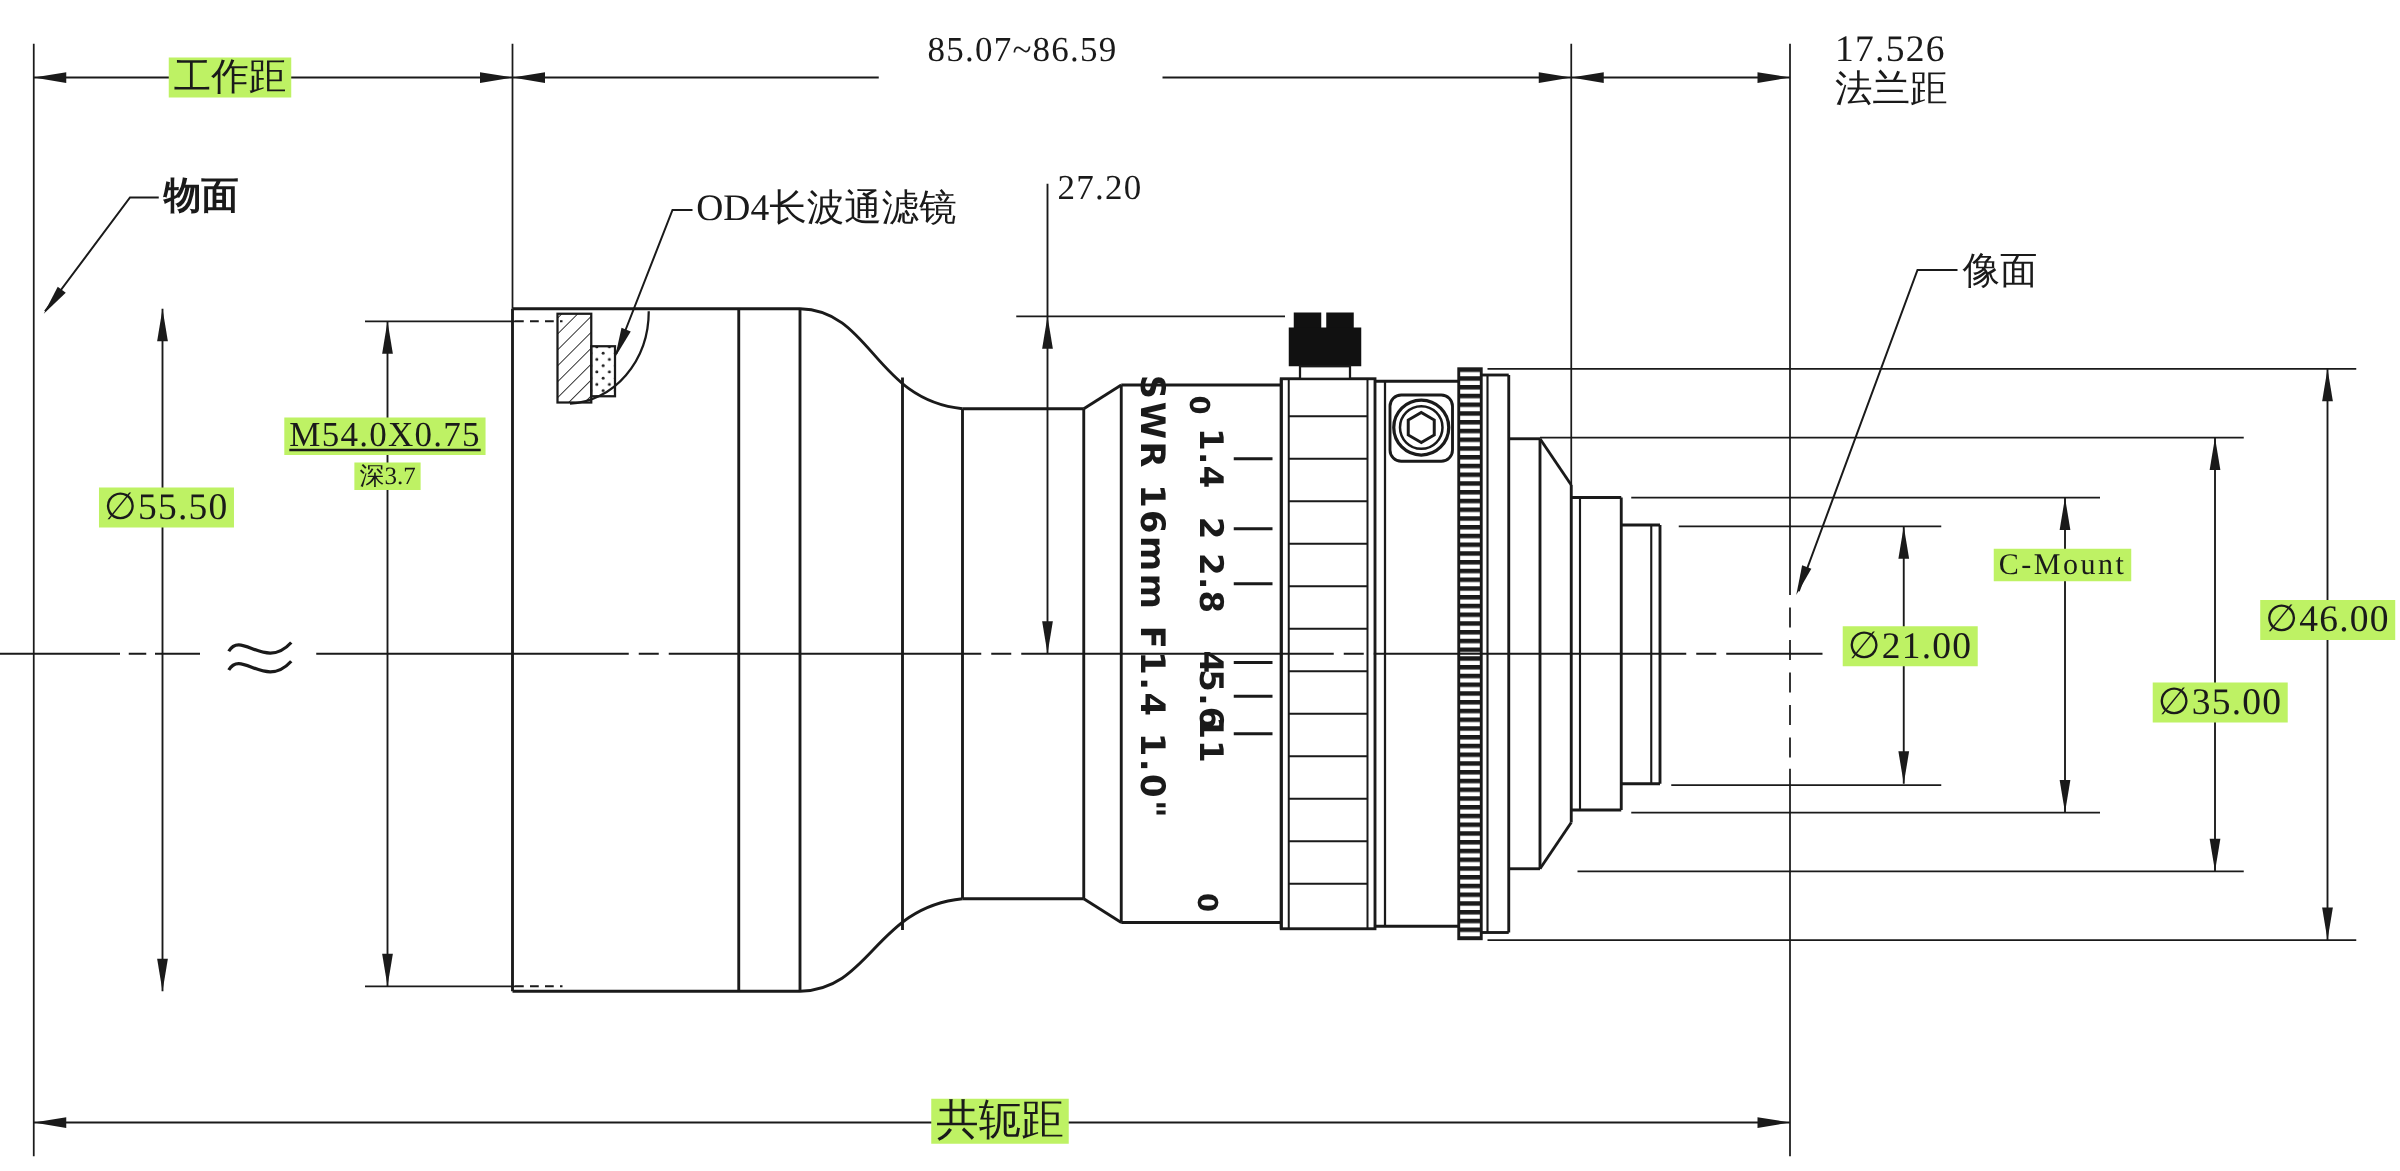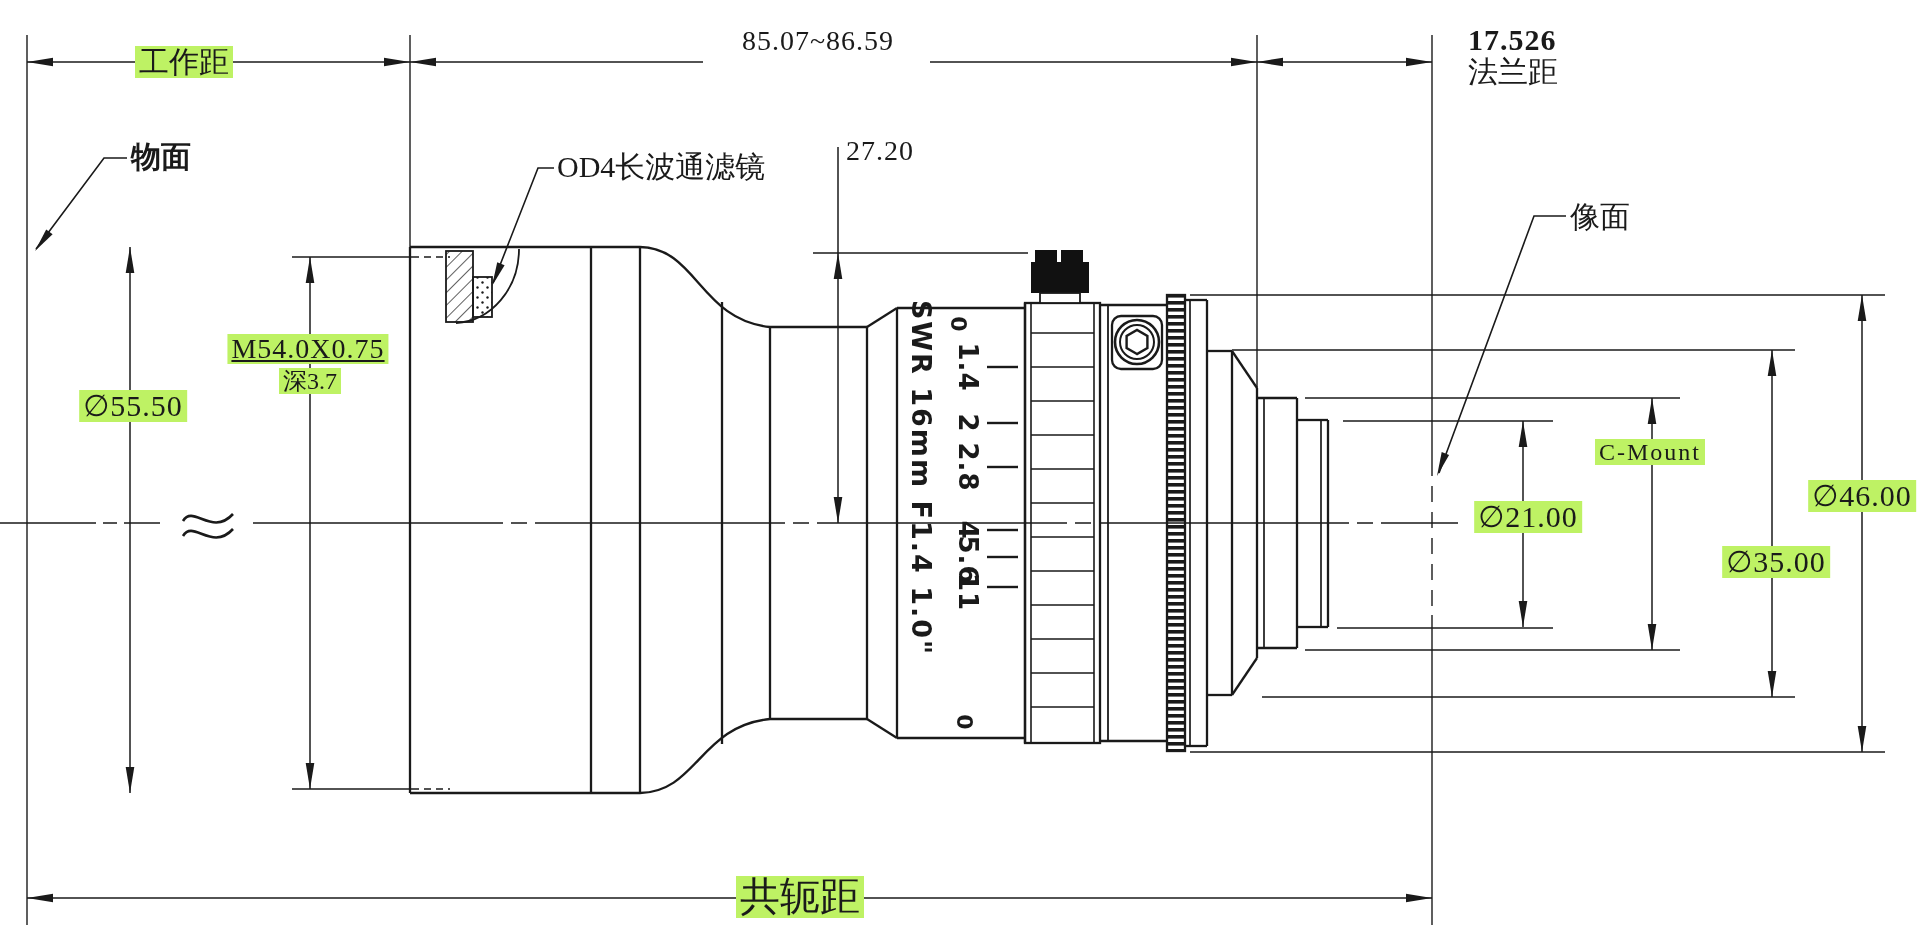--- a/index.html
+++ b/index.html
@@ -5,21 +5,21 @@
   html,body{margin:0;padding:0;background:#ffffff;}
   #stage{position:relative;width:1920px;height:937px;background:#ffffff;overflow:hidden;
          font-family:"Liberation Serif","DejaVu Serif",serif;color:#1a1a1a;}
   #stage svg{position:absolute;left:0;top:0;}
   .lbl{position:absolute;white-space:nowrap;line-height:1;color:#1a1a1a;}
   .ctr{transform:translate(-50%,-50%);}
   .vctr{transform:translateY(-50%);}
   .bgw{background:#bef264;padding:1px 4px;}
   .cn{font-size:30px;}
   .num{font-size:28px;letter-spacing:1px;}
-  .big{font-size:40px;}
+  .big{font-size:34px;}
   .rot{transform:translate(-50%,-50%) rotate(90deg);
        font-family:"DejaVu Sans","Liberation Sans",sans-serif;font-weight:bold;}
   .lensmark{font-size:27px;letter-spacing:2px;}
   .fnum{font-size:26px;letter-spacing:1px;}
   .zero{font-size:22px;}
 </style>
 </head>
 <body>
 
 <div id="stage">
@@ -211,31 +211,31 @@
       <polygon points="35,251 52.6,234.2 46.2,229.4"></polygon>
       <polygon points="492,286 504.6,265.2 497.2,262.2"></polygon>
       <polygon points="1437,476 1449.1,454.9 1441.7,452.1"></polygon>
     </g>
   </svg>
 
   <div class="lbl cn ctr bgw" style="left:184px;top:62px;">工作距</div>
 
   <div class="lbl num ctr" style="left:818px;top:41px;">85.07~86.59</div>
 
-  <div class="lbl num vctr" style="left:1468px;top:40px;font-size:30px;font-weight:bold;">17.526</div>
+  <div class="lbl num vctr" style="left:1468px;top:40px;font-size:30px;">17.526</div>
   <div class="lbl cn vctr" style="left:1468px;top:72px;text-align:right;">法兰距</div>
 
   <div class="lbl cn vctr" style="left:131px;top:157px;font-weight:bold;">物面</div>
 
   <div class="lbl cn vctr" style="left:557px;top:167px;">OD4长波通滤镜</div>
 
   <div class="lbl num ctr bgw" style="left:133px;top:406px;font-size:30px;">∅55.50</div>
 
   <div class="lbl num ctr bgw" style="left:308px;top:349px;text-decoration:underline;">M54.0X0.75</div>
-  <div class="lbl cn ctr bgw" style="left:310px;top:381px;font-size:24px;">深3.7</div>
+  <div class="lbl cn ctr bgw" style="left:310px;top:381px;font-size:20px;">深3.7</div>
 
   <div class="lbl num vctr" style="left:846px;top:151px;">27.20</div>
 
   <div class="lbl cn vctr" style="left:1570px;top:217px;">像面</div>
 
   <div class="lbl num ctr bgw" style="left:1528px;top:517px;font-size:30px;text-align:right;">∅21.00</div>
   <div class="lbl num ctr bgw" style="left:1650px;top:452px;font-size:24px;letter-spacing:2px;">C-Mount</div>
   <div class="lbl num ctr bgw" style="left:1776px;top:562px;font-size:30px;">∅35.00</div>
   <div class="lbl num ctr bgw" style="left:1862px;top:496px;font-size:30px;">∅46.00</div>
 

